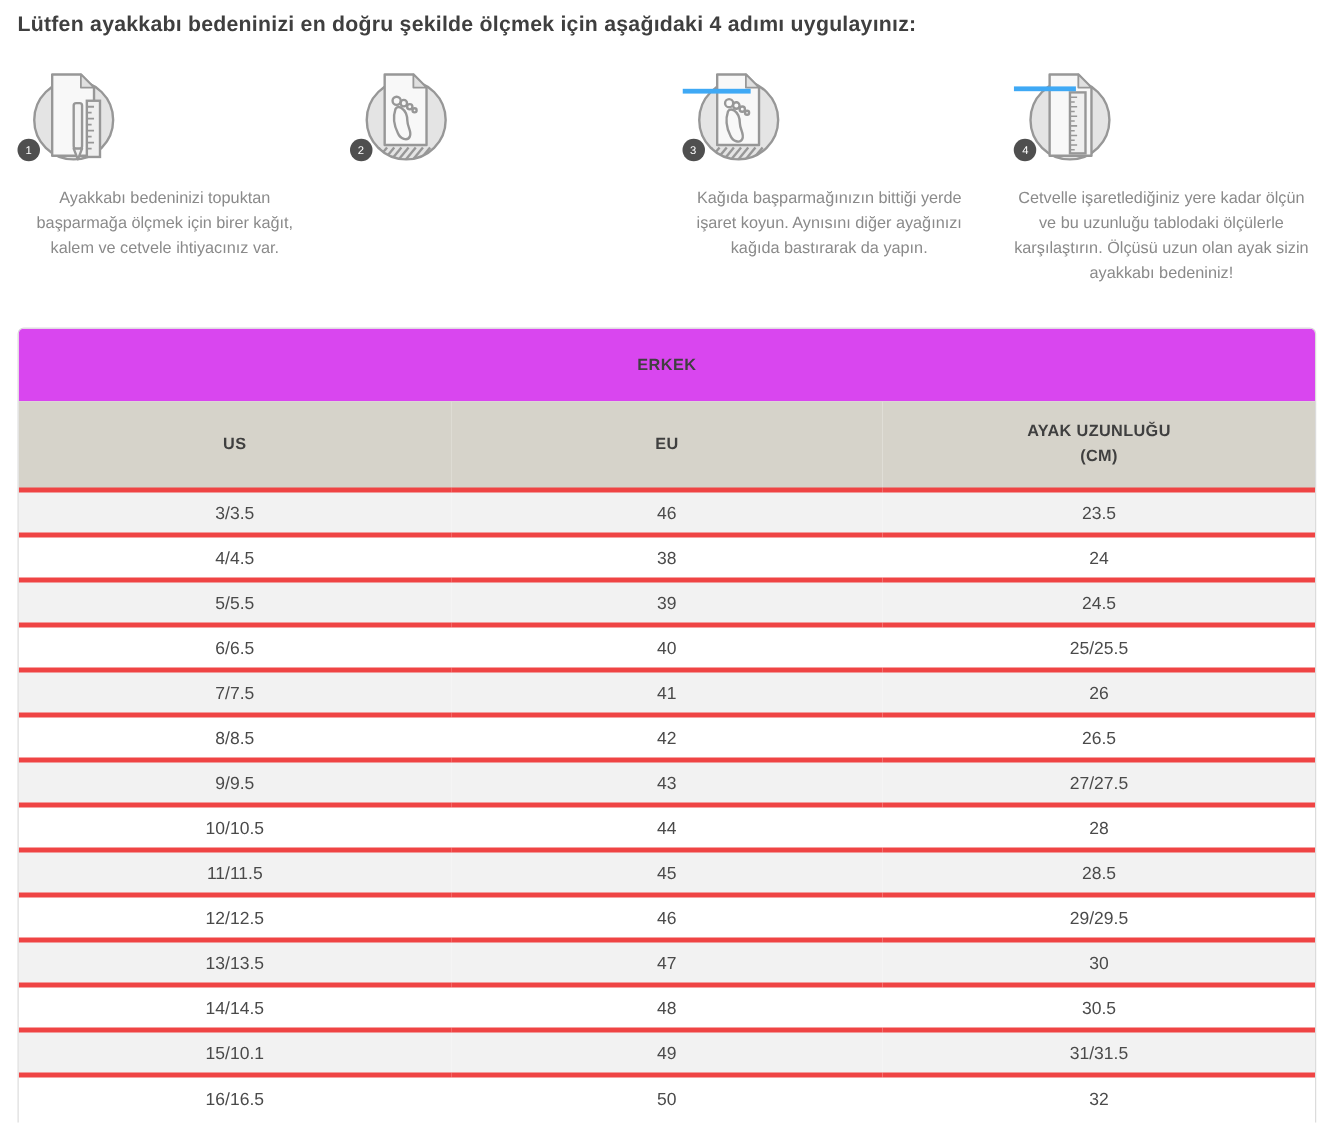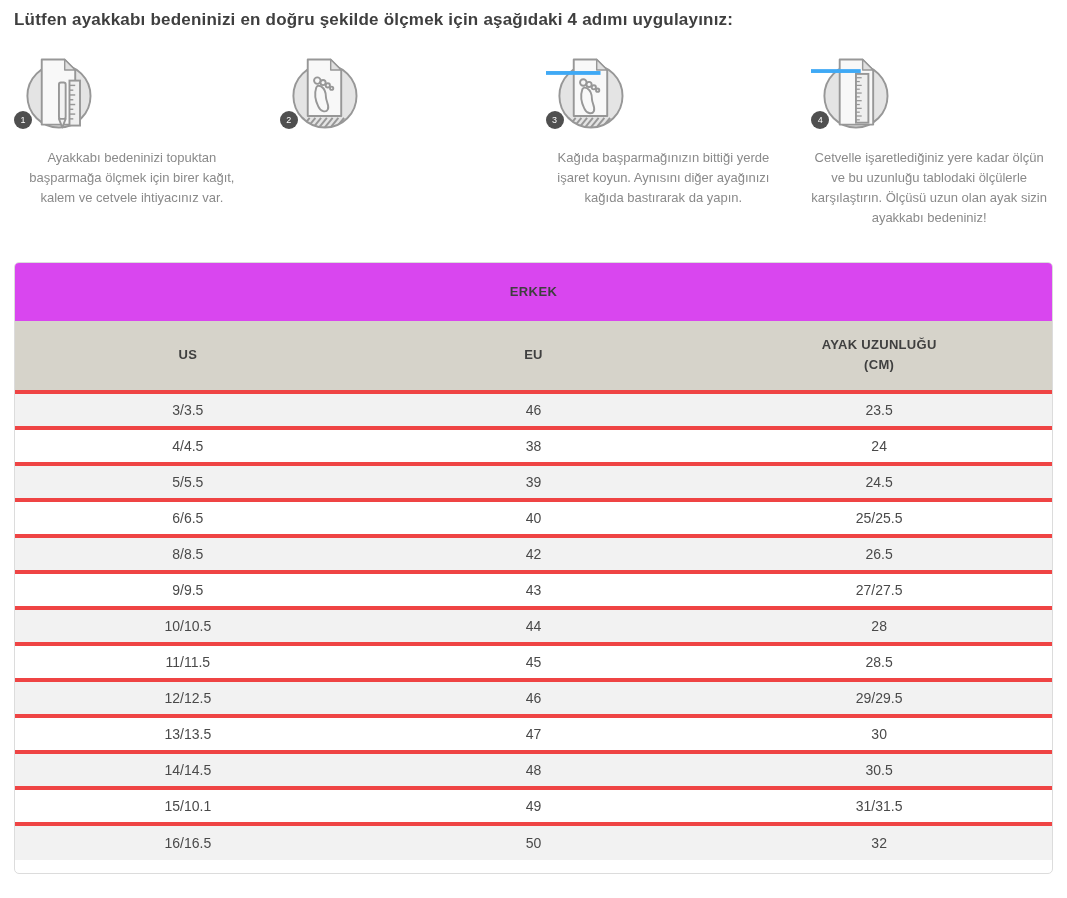--- a/index.html
+++ b/index.html
@@ -267,20 +267,25 @@
             <td>5/5.5</td>
             <td>39</td>
             <td>24.5</td>
           </tr>
           <tr>
             <td>6/6.5</td>
             <td>40</td>
             <td>25/25.5</td>
           </tr>
           <tr>
+            <td>7/7.5</td>
+            <td>41</td>
+            <td>26</td>
+          </tr>
+          <tr>
             <td>8/8.5</td>
             <td>42</td>
             <td>26.5</td>
           </tr>
           <tr>
             <td>9/9.5</td>
             <td>43</td>
             <td>27/27.5</td>
           </tr>
           <tr>

